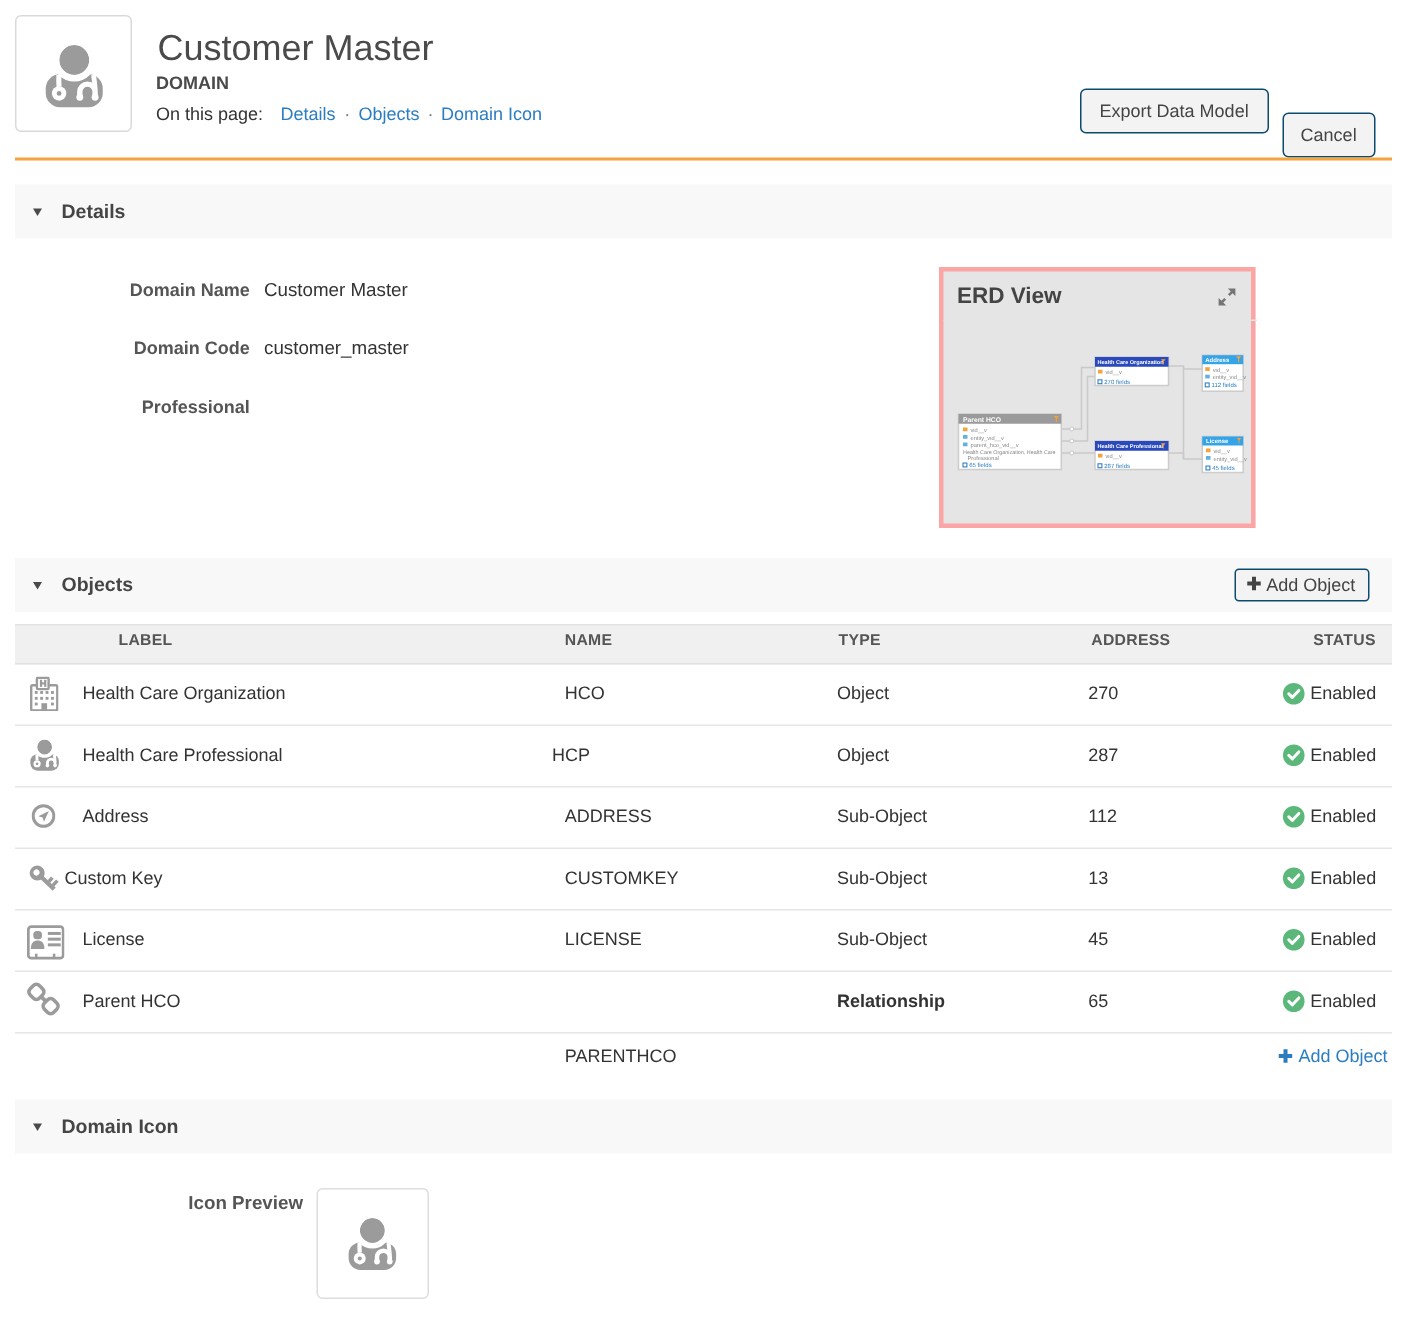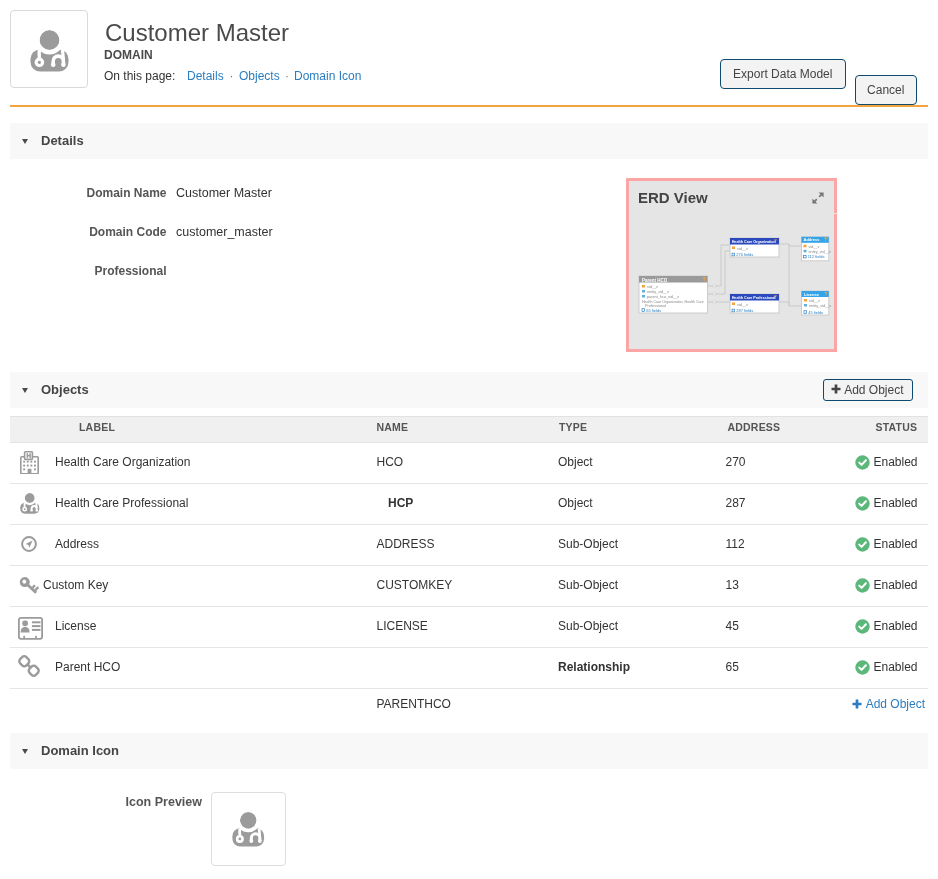--- a/index.html
+++ b/index.html
@@ -209,21 +209,21 @@
     <circle cx="19.5" cy="10" r="12.2" fill="none" stroke="#fff" stroke-width="4.4"></circle>
     <path d="M9.3 20 C9.1 23 9.2 25.5 9.4 27.8" stroke="#fff" stroke-width="3.8" fill="none"></path>
     <circle cx="9.4" cy="32.3" r="4.8" fill="#fff"></circle>
     <circle cx="9.4" cy="32.3" r="1.8" fill="#9b9b9b"></circle>
     <path d="M32.4 20 C32.7 23 33.4 26.5 33.4 30" stroke="#fff" stroke-width="3.8" fill="none"></path>
     <path d="M23.2 34.8 V31.2 A5.1 5.1 0 0 1 33.4 31.2 V34.8" fill="none" stroke="#fff" stroke-width="3.8"></path>
     <circle cx="23.2" cy="34.8" r="2.4" fill="#fff"></circle>
     <circle cx="33.4" cy="34.8" r="2.4" fill="#fff"></circle>
   </svg>
   <div class="cell" style="left:55px; top:496px;">Health Care Professional</div>
-  <div class="cell" style="left:388px; top:496px;font-weight:bold;">HCP</div>
+  <div class="cell" style="left:368px; top:496px;">HCP</div>
   <div class="cell" style="left:558px; top:496px;">Object</div>
   <div class="cell" style="left:725.5px; top:496px;">287</div>
   <svg width="15" height="15" viewBox="0 0 15 15" class="abs" style="left:855px; top:496px;">
     <circle cx="7.5" cy="7.5" r="7.2" fill="#5cb87a"></circle>
     <path d="M4.2 7.6 L6.6 9.9 L10.9 5.3" stroke="#fff" stroke-width="2" fill="none" stroke-linecap="round" stroke-linejoin="round"></path>
   </svg>
   <div class="cell" style="left:873.5px; top:496px;">Enabled</div>
 
   <div class="abs" style="left:10px; top:524px; width:918px; height:42px; border-bottom:1px solid #e5e5e5;"></div>
   <svg width="16" height="16" viewBox="0 0 16 16" class="abs" style="left:20.5px; top:535.8px;">

